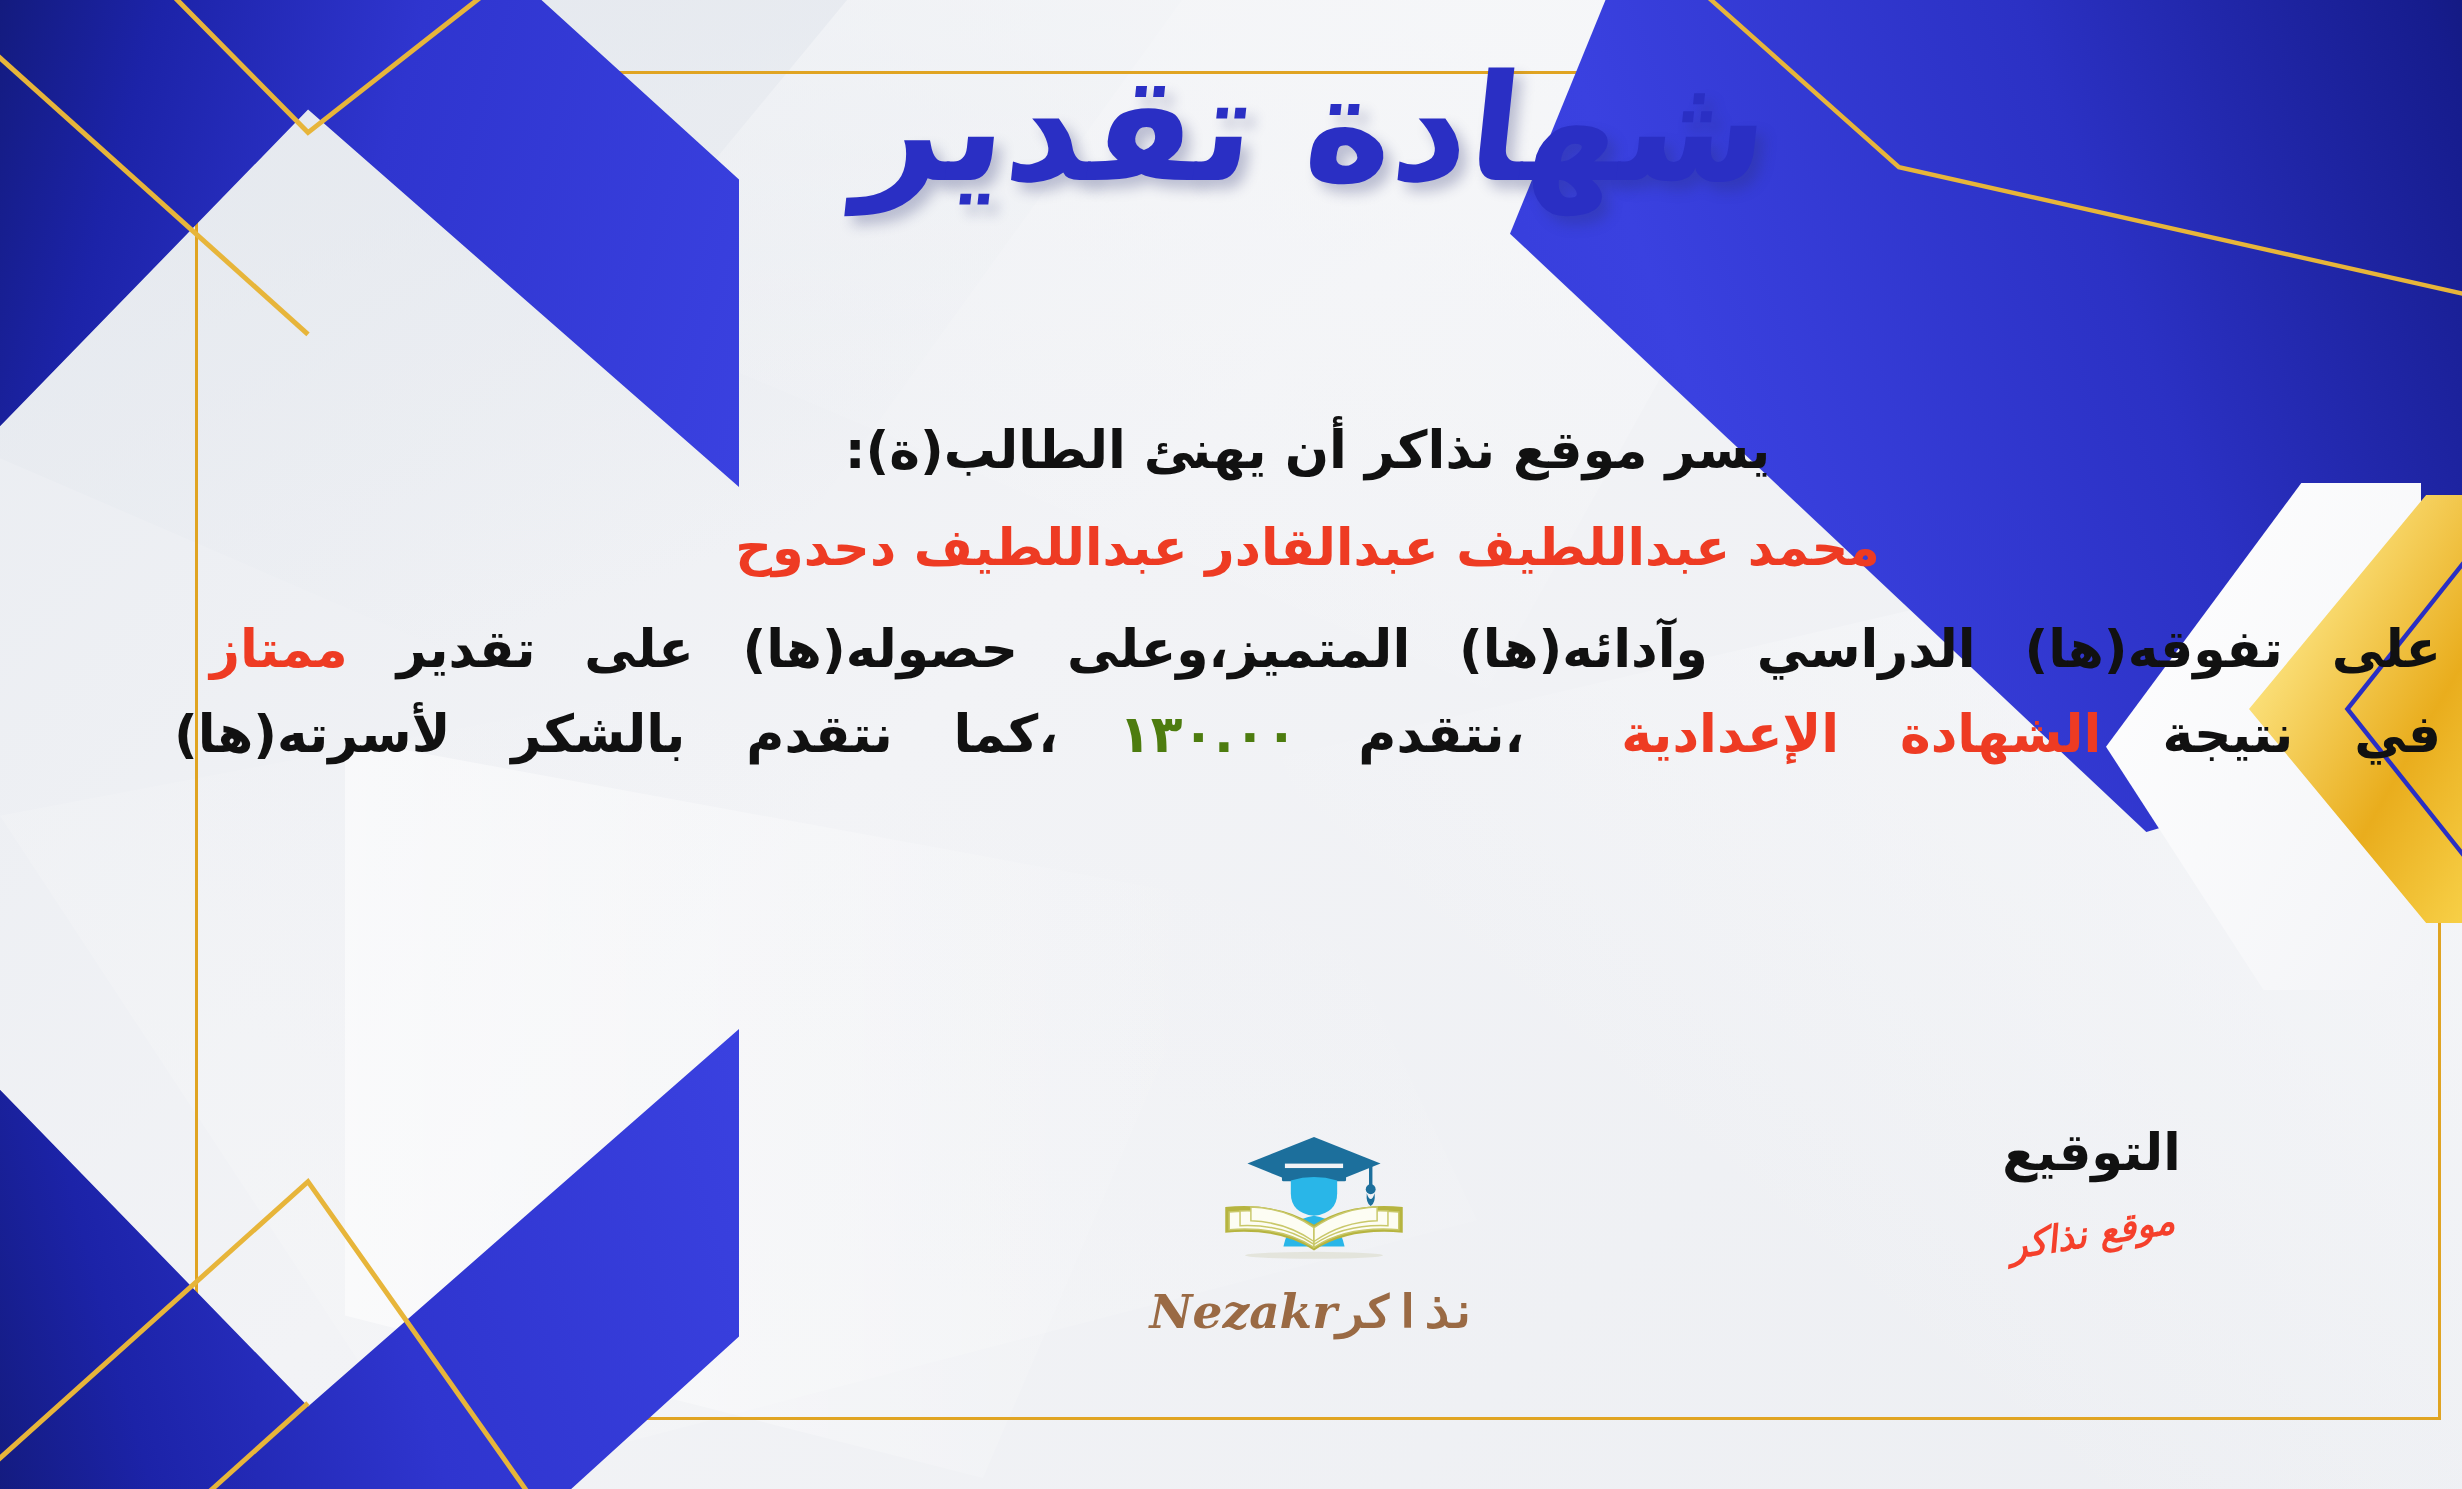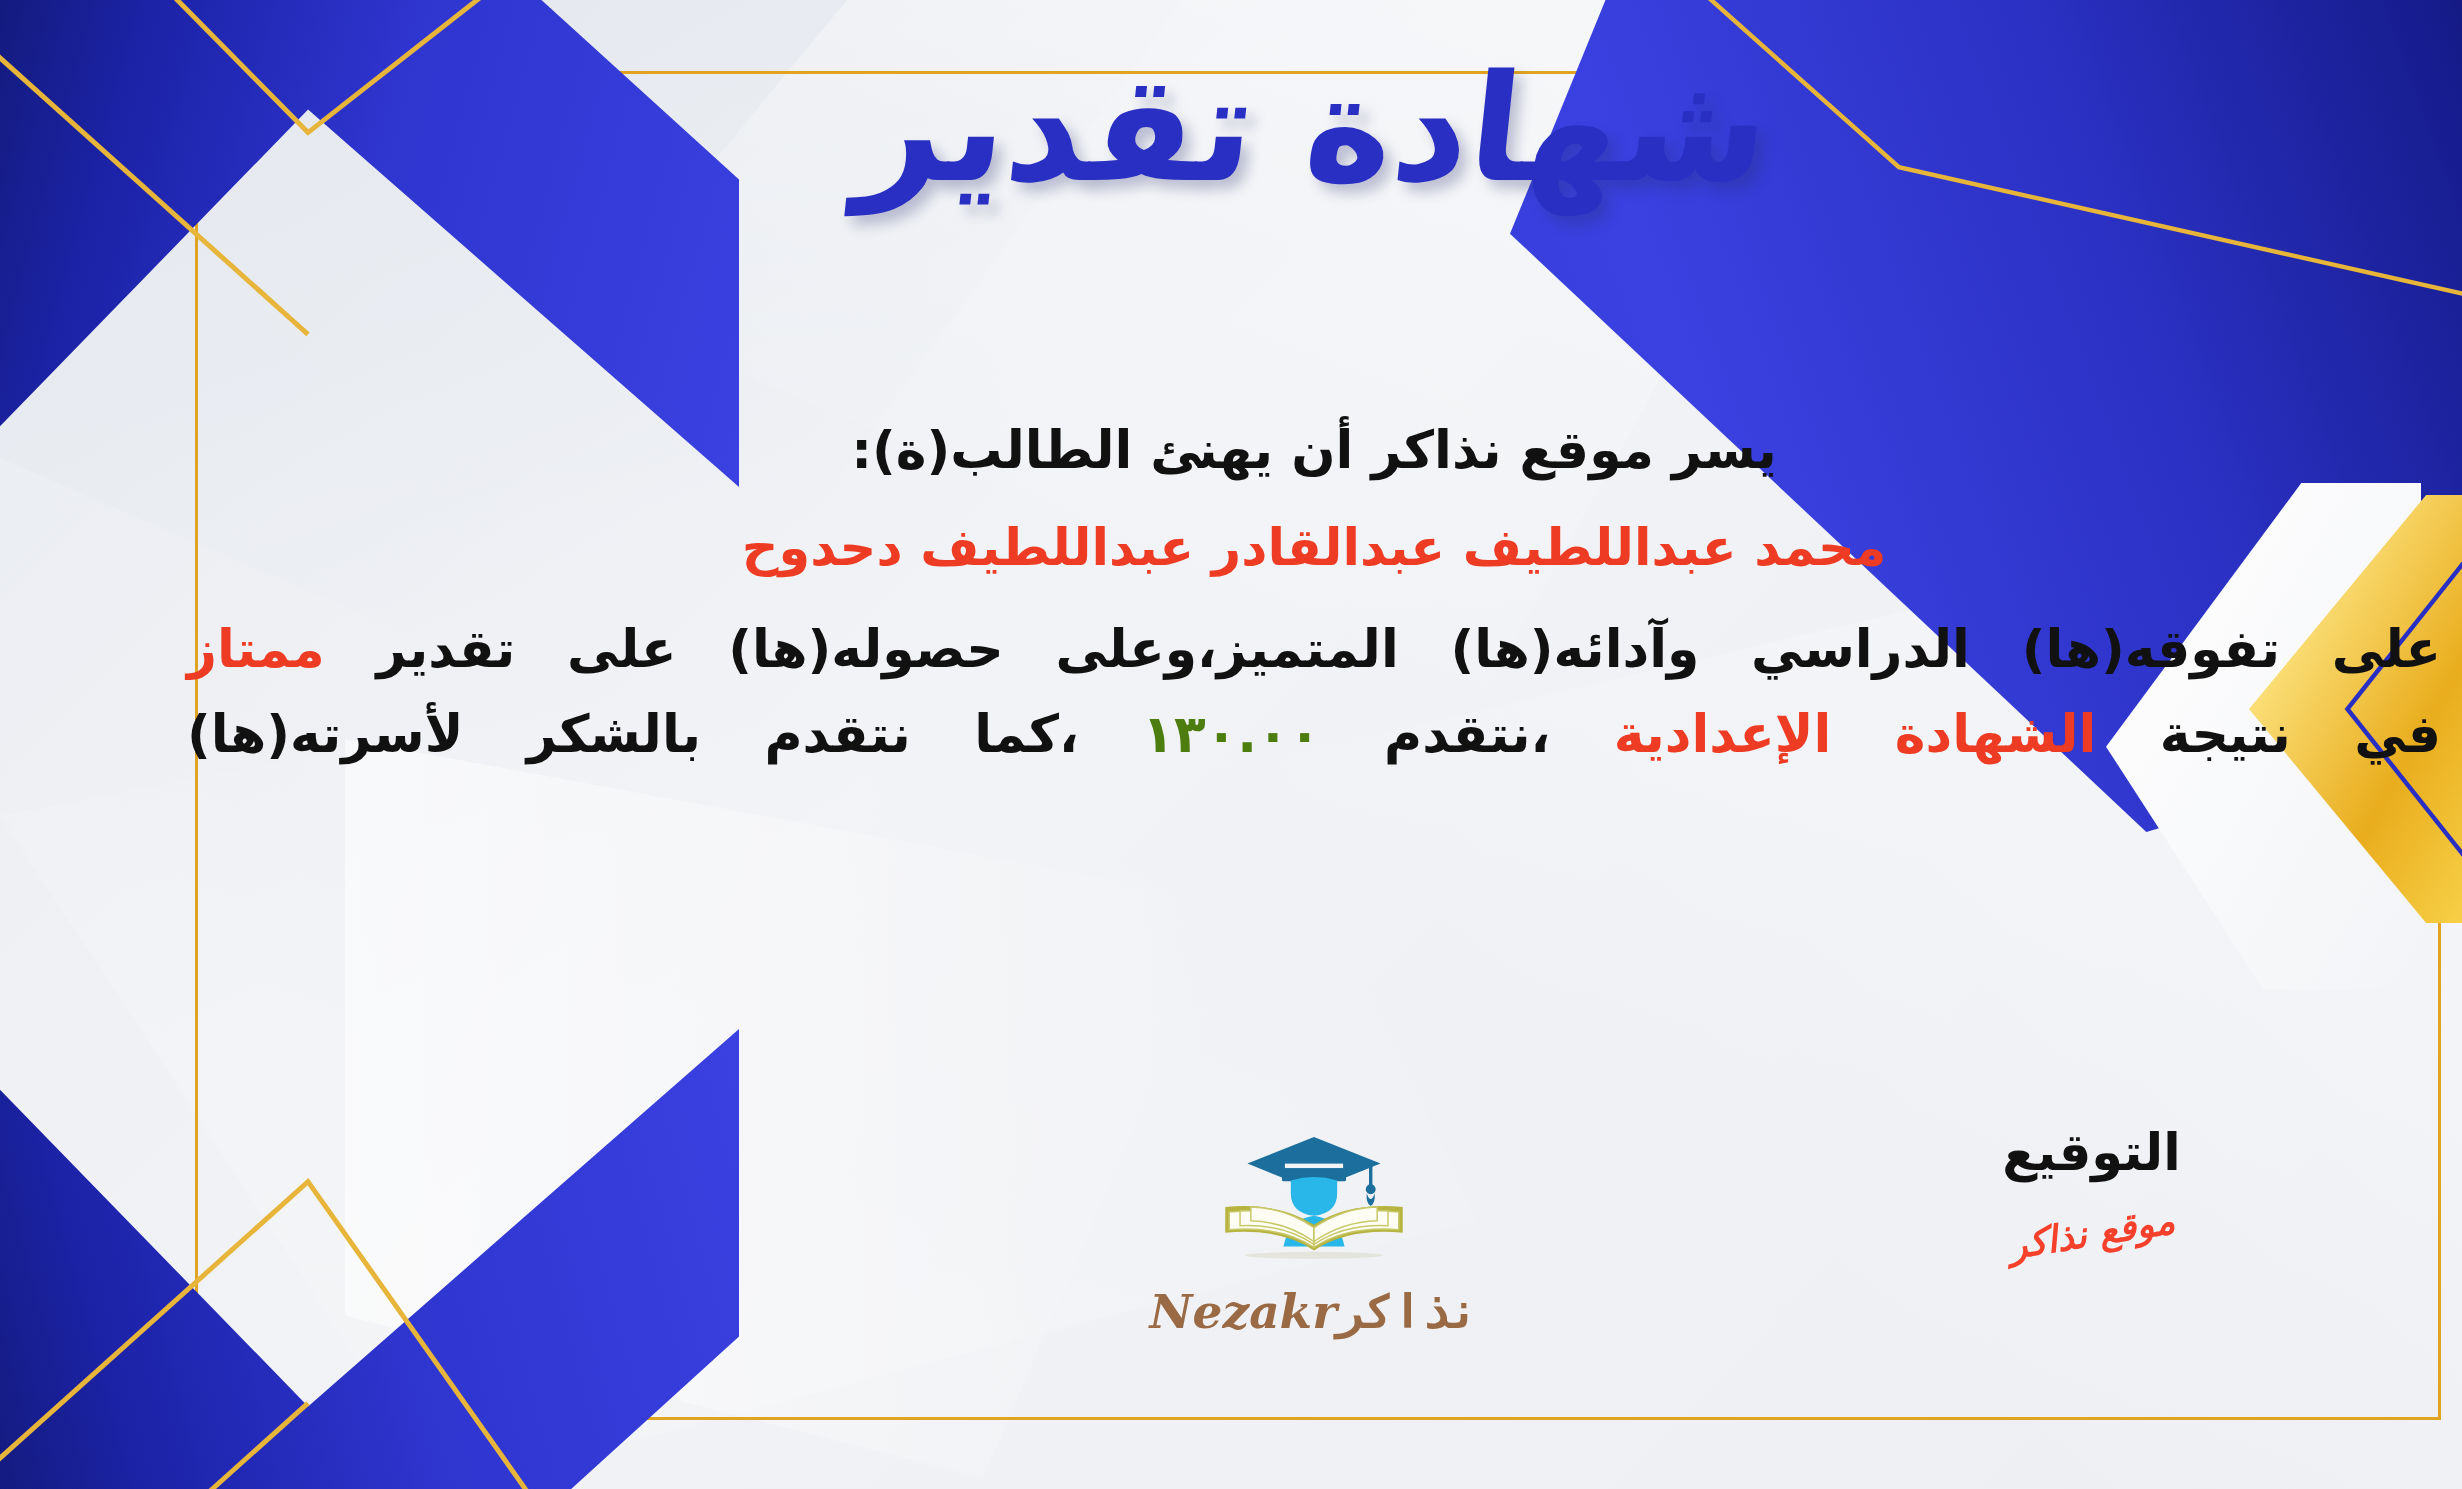--- a/index.html
+++ b/index.html
@@ -156,21 +156,21 @@
     color: #2a2fc4;
     letter-spacing: -3px;
     line-height: 1.12;
     text-shadow: 8.9px 8.9px 12.8px rgba(40,45,110,0.28);
     transform: skewX(-6deg);
   }
 
   .body-block {
     position: absolute;
     top: 409px;
-    left: 187px;
+    left: 174px;
     right: 187px;
     direction: rtl;
     text-align: center;
     color: #111111;
     font-size: 52px;
     line-height: 1.58;
     font-weight: 600;
   }
 
   .line { display: block; margin-bottom: 3px; }
@@ -185,20 +185,21 @@
 
   .line-justified {
     display: block;
     text-align: justify;
     text-align-last: justify;
   }
 
   .hl-red {
     color: #ee3b23;
     font-weight: 700;
+    margin-left: 36px;
   }
   .hl-num {
     color: #4d7c0f;
     font-weight: 700;
   }
 
   
   .signature-block {
     position: absolute;
     right: 384px;

